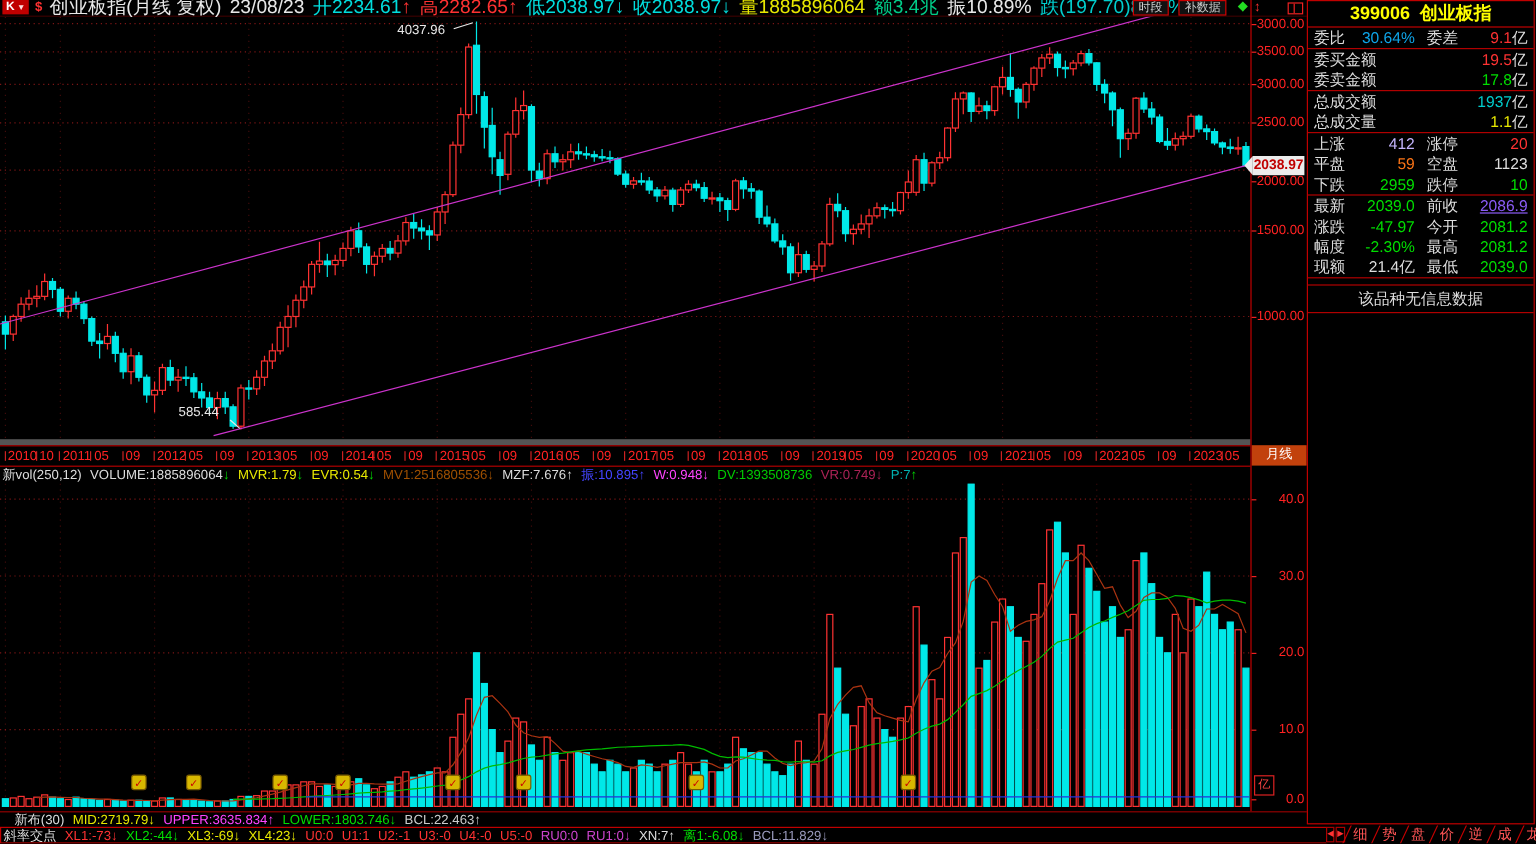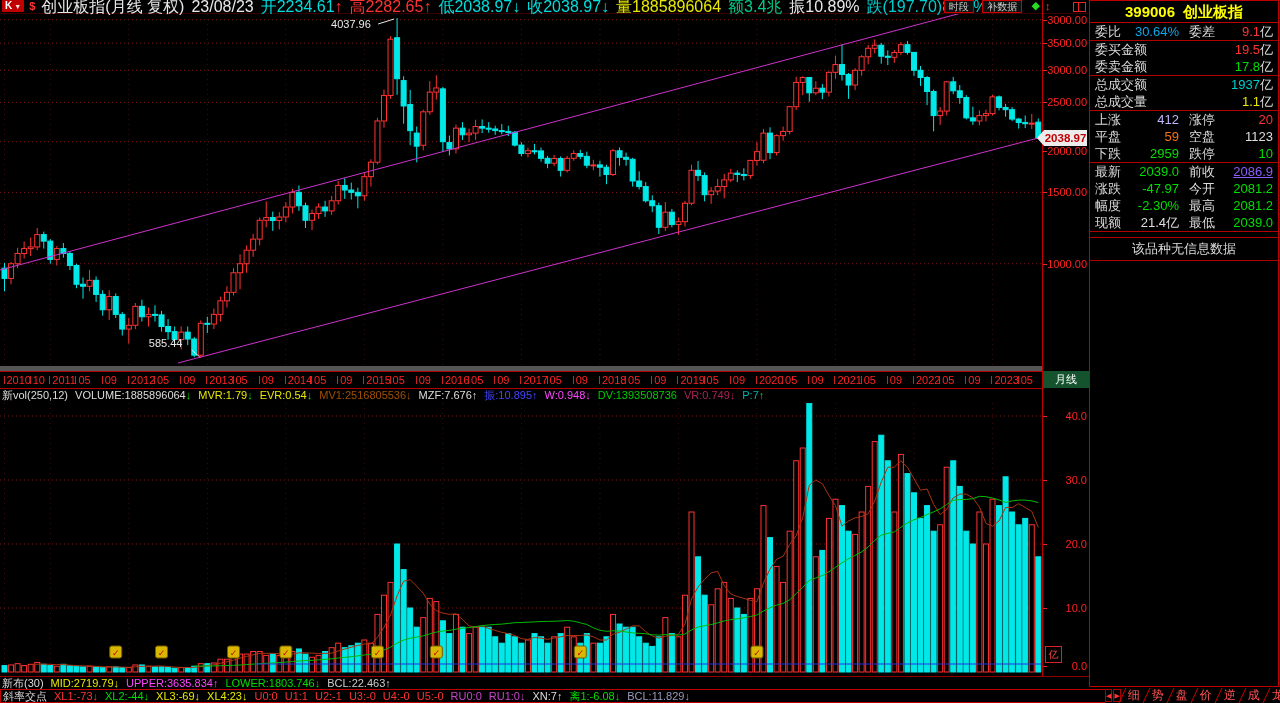--- a/index.html
+++ b/index.html
@@ -18,36 +18,36 @@
   #updown{position:absolute;left:1045px;top:0;color:#ff3232;font-size:11px;font-weight:bold;}
   #winicon{position:absolute;left:1073px;top:2px;width:11px;height:8px;border:1px solid #ee2222;}
   #winicon:after{content:'';position:absolute;left:4px;top:0;width:1px;height:8px;background:#ee2222;}
 
   
   #chart-pane{position:absolute;left:0;top:14px;width:1042px;height:352px;}
   #splitter{position:absolute;left:0;top:366px;width:1042px;height:5px;background:#555;}
   #xaxis{position:absolute;left:0;top:371px;width:1042px;height:16px;border-top:1px solid #b00000;border-bottom:1px solid #b00000;background:#000;}
   .xtick{position:absolute;top:4px;width:1px;height:8px;background:#cc2222;}
   .xlab{position:absolute;top:1px;height:14px;line-height:14px;color:#ff2222;font-size:11px;}
-  #period-btn{position:absolute;left:1043px;top:371px;width:46px;height:17px;line-height:17px;background:#14532d;color:#fff;text-align:center;font-size:11px;}
+  #period-btn{position:absolute;left:1043px;top:371px;width:46px;height:17px;line-height:17px;background:#c2410c;color:#fff;text-align:center;font-size:11px;}
   #vol-header{position:absolute;left:2px;top:388px;width:1060px;height:14px;line-height:14px;white-space:nowrap;}
   #vol-header span{margin-right:7px;font-size:11px;}
   #vol-pane{position:absolute;left:0;top:403px;width:1042px;height:272px;}
   #vline1{position:absolute;left:1042px;top:0;width:1px;height:676px;background:#c00000;}
 
   
   #axis-col{position:absolute;left:1043px;top:0;width:46px;height:687px;}
   .plab{position:absolute;right:2px;height:12px;line-height:12px;color:#ff2222;font-size:11px;}
   .ptick{position:absolute;left:0;width:4px;height:1px;background:#ee2222;}
   #price-tag{position:absolute;left:1px;top:130px;width:43px;height:16px;line-height:16px;background:#ececec;color:#c00000;font-weight:bold;font-size:11.5px;text-align:center;z-index:5;}
   #price-tag:before{content:'';position:absolute;left:-7px;top:0;border-top:8px solid transparent;border-bottom:8px solid transparent;border-right:7px solid #ececec;}
   #yi-badge{position:absolute;left:2px;top:646px;width:15px;height:15px;line-height:15px;text-align:center;border:1px solid #dd2222;color:#ff4444;font-size:10px;}
 
   
-  #ind1{position:absolute;left:0;top:676px;width:1104px;height:13px;line-height:13px;border-top:1px solid #900000;white-space:nowrap;padding-left:2px;}
+  #ind1{position:absolute;left:0;top:676px;width:1104px;height:13px;line-height:13px;border-top:1px solid #900000;white-space:nowrap;padding-left:12px;}
   #ind1 span,#ind2 span{margin-right:7px;font-size:11px;}
   #ind2{position:absolute;left:0;top:689px;width:1102px;height:12px;line-height:12px;border:1px solid #c00000;white-space:nowrap;padding-left:2px;}
 
   
   #right-panel{position:absolute;left:1089px;top:0;width:190px;height:687px;background:#000;border-left:1px solid #c00000;border-right:1px solid #c00000;border-top:1px solid #c00000;border-bottom:1px solid #c00000;box-sizing:border-box;}
   #panel-title{height:21px;line-height:21px;text-align:center;color:#ffff00;font-weight:bold;font-size:15px;border-bottom:1px solid #c00000;}
   #panel-title span{margin:0 4px;}
   .qrow{display:flex;height:17px;line-height:17px;font-size:13px;}
   .qsep{border-bottom:1px solid #b00000;}
   .qcell{flex:1;display:flex;justify-content:space-between;padding:0 5px;}

